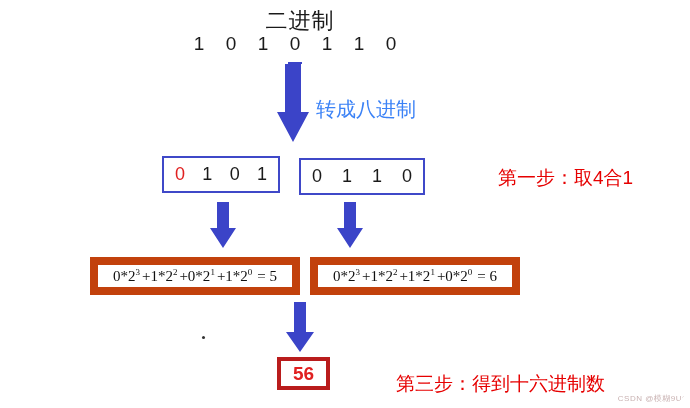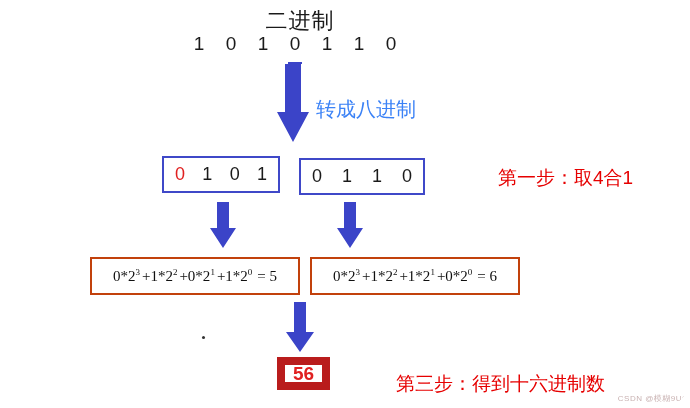--- a/index.html
+++ b/index.html
@@ -25,32 +25,32 @@
   #step3{left:396px;top:371px;}
   .gbox{
     border:2px solid #3f48c8;display:flex;align-items:center;
     justify-content:space-between;padding:0 11px;box-sizing:border-box;
   }
   #gbox1{left:162px;top:156px;width:118px;height:37px;}
   #gbox2{left:299px;top:158px;width:126px;height:37px;}
   .gbox span{font-size:18px;font-weight:500;color:#1a1a1a;}
   .gbox span.red{color:#e02020;}
   .fbox{
-    border:2px solid #c2410c;display:flex;align-items:center;justify-content:center;
+    border:8px solid #c2410c;display:flex;align-items:center;justify-content:center;
     box-sizing:border-box;font-family:"Liberation Serif","DejaVu Serif",serif;
     font-size:15px;color:#101010;white-space:nowrap;
   }
   #fbox1{left:90px;top:257px;width:210px;height:38px;}
   #fbox2{left:310px;top:257px;width:210px;height:38px;}
   .term{margin-left:2px;}
   .term:first-child{margin-left:0;}
   .term sup{font-size:9px;line-height:0;}
   .eq{margin-left:5px;}
   .rbox{
-    left:277px;top:357px;width:53px;height:33px;border:8px solid #b91c1c;
+    left:277px;top:357px;width:53px;height:33px;border:4px solid #b91c1c;
     display:flex;align-items:center;justify-content:center;box-sizing:border-box;
   }
   .rbox span{font-size:19px;font-weight:bold;color:#e02020;}
   .dot{left:202px;top:336px;width:3px;height:3px;background:#333;border-radius:50%;}
   .watermark{
     right:3px;bottom:4px;font-size:8px;color:#c9b2b2;letter-spacing:0.5px;
   }
   svg.arrow{display:block;}
 </style>
 </head>

